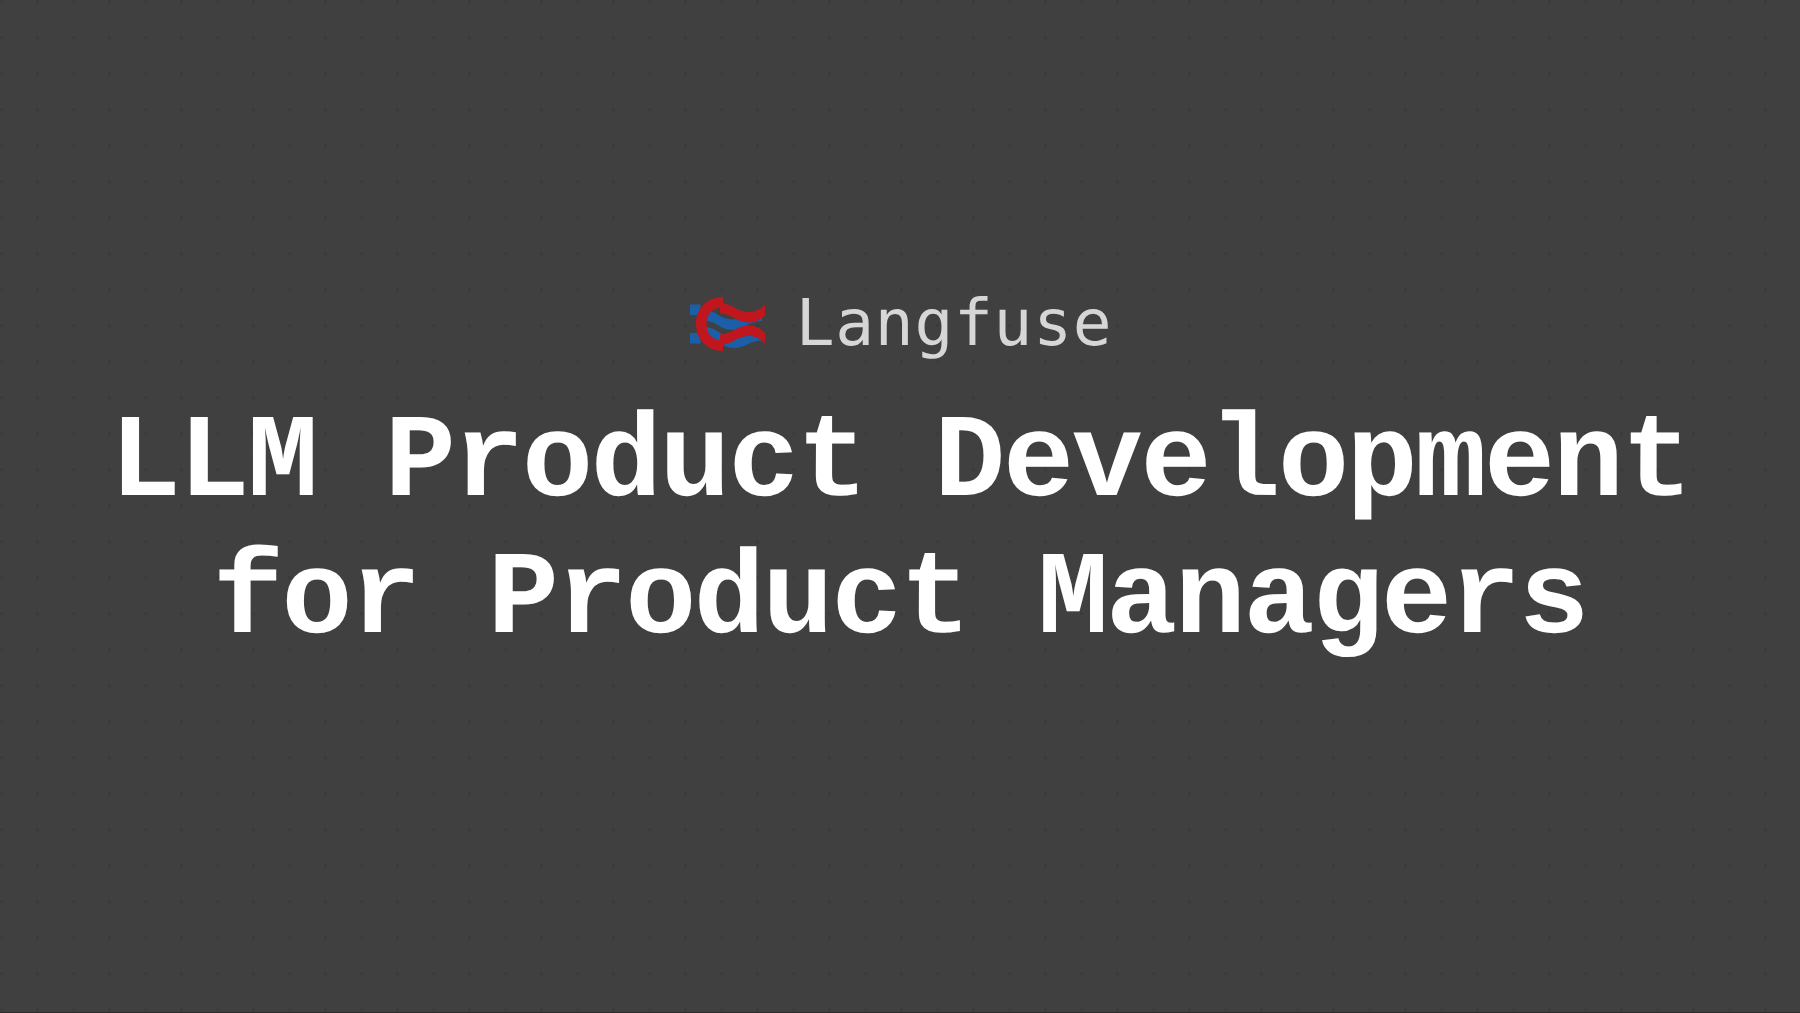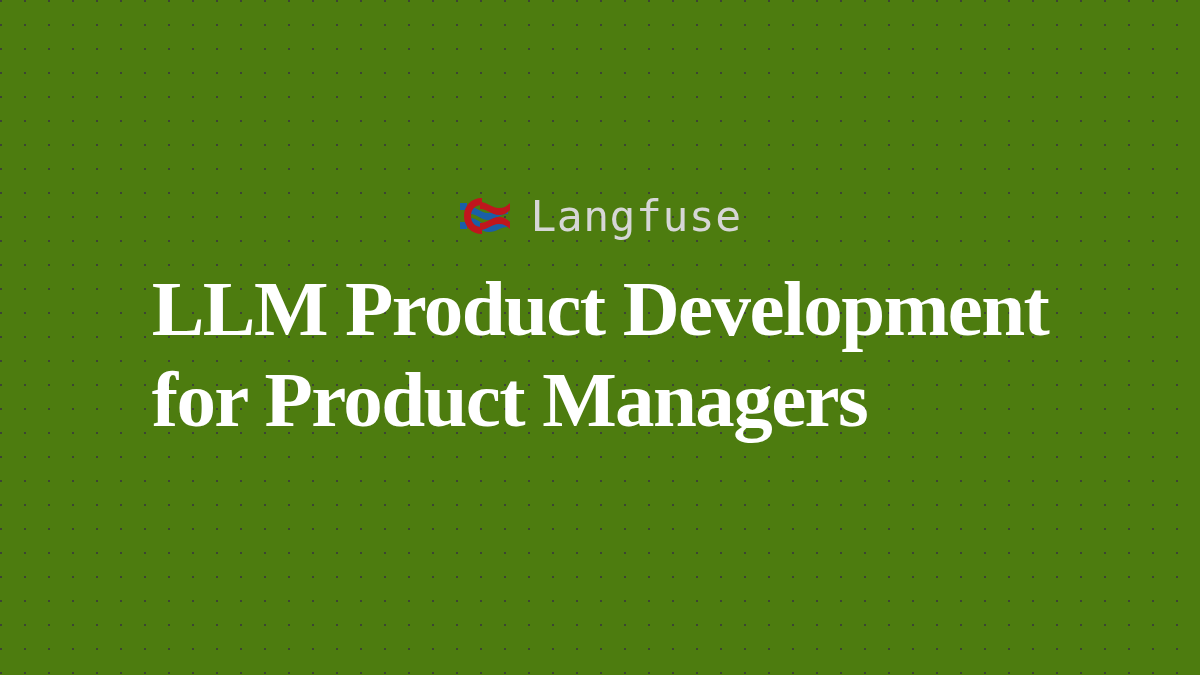--- a/index.html
+++ b/index.html
@@ -15,21 +15,21 @@
     background-color:#0a0a0a;
     font-family:"Liberation Sans", sans-serif;
     -webkit-font-smoothing:antialiased;
   }
 
   
   #og-card {
     position:relative;
     width:1200px;
     height:675px;
-    background-color:#4d7c0f;
+    background-color:#404040;
     display:flex;
     flex-direction:column;
     align-items:center;
     justify-content:center;
     overflow:hidden;
   }
 
   
   #dot-grid {
     position:absolute;
@@ -73,25 +73,26 @@
     font-size:43px;
     font-weight:400;
     line-height:1;
     color:#d6d6d6;
     letter-spacing:0.5px;
     white-space:nowrap;
   }
 
   
   #headline {
-    font-family:Liberation Serif, serif;
+    font-family:Liberation Mono, monospace;
     font-weight:700;
     font-size:79px;
     line-height:1.14;
     color:#ffffff;
+    text-align:center;
     letter-spacing:-1.6px;
     max-width:1060px;
     white-space:pre-line;
   }
 </style>
 </head>
 <body>
 
 <div id="og-card">
 

